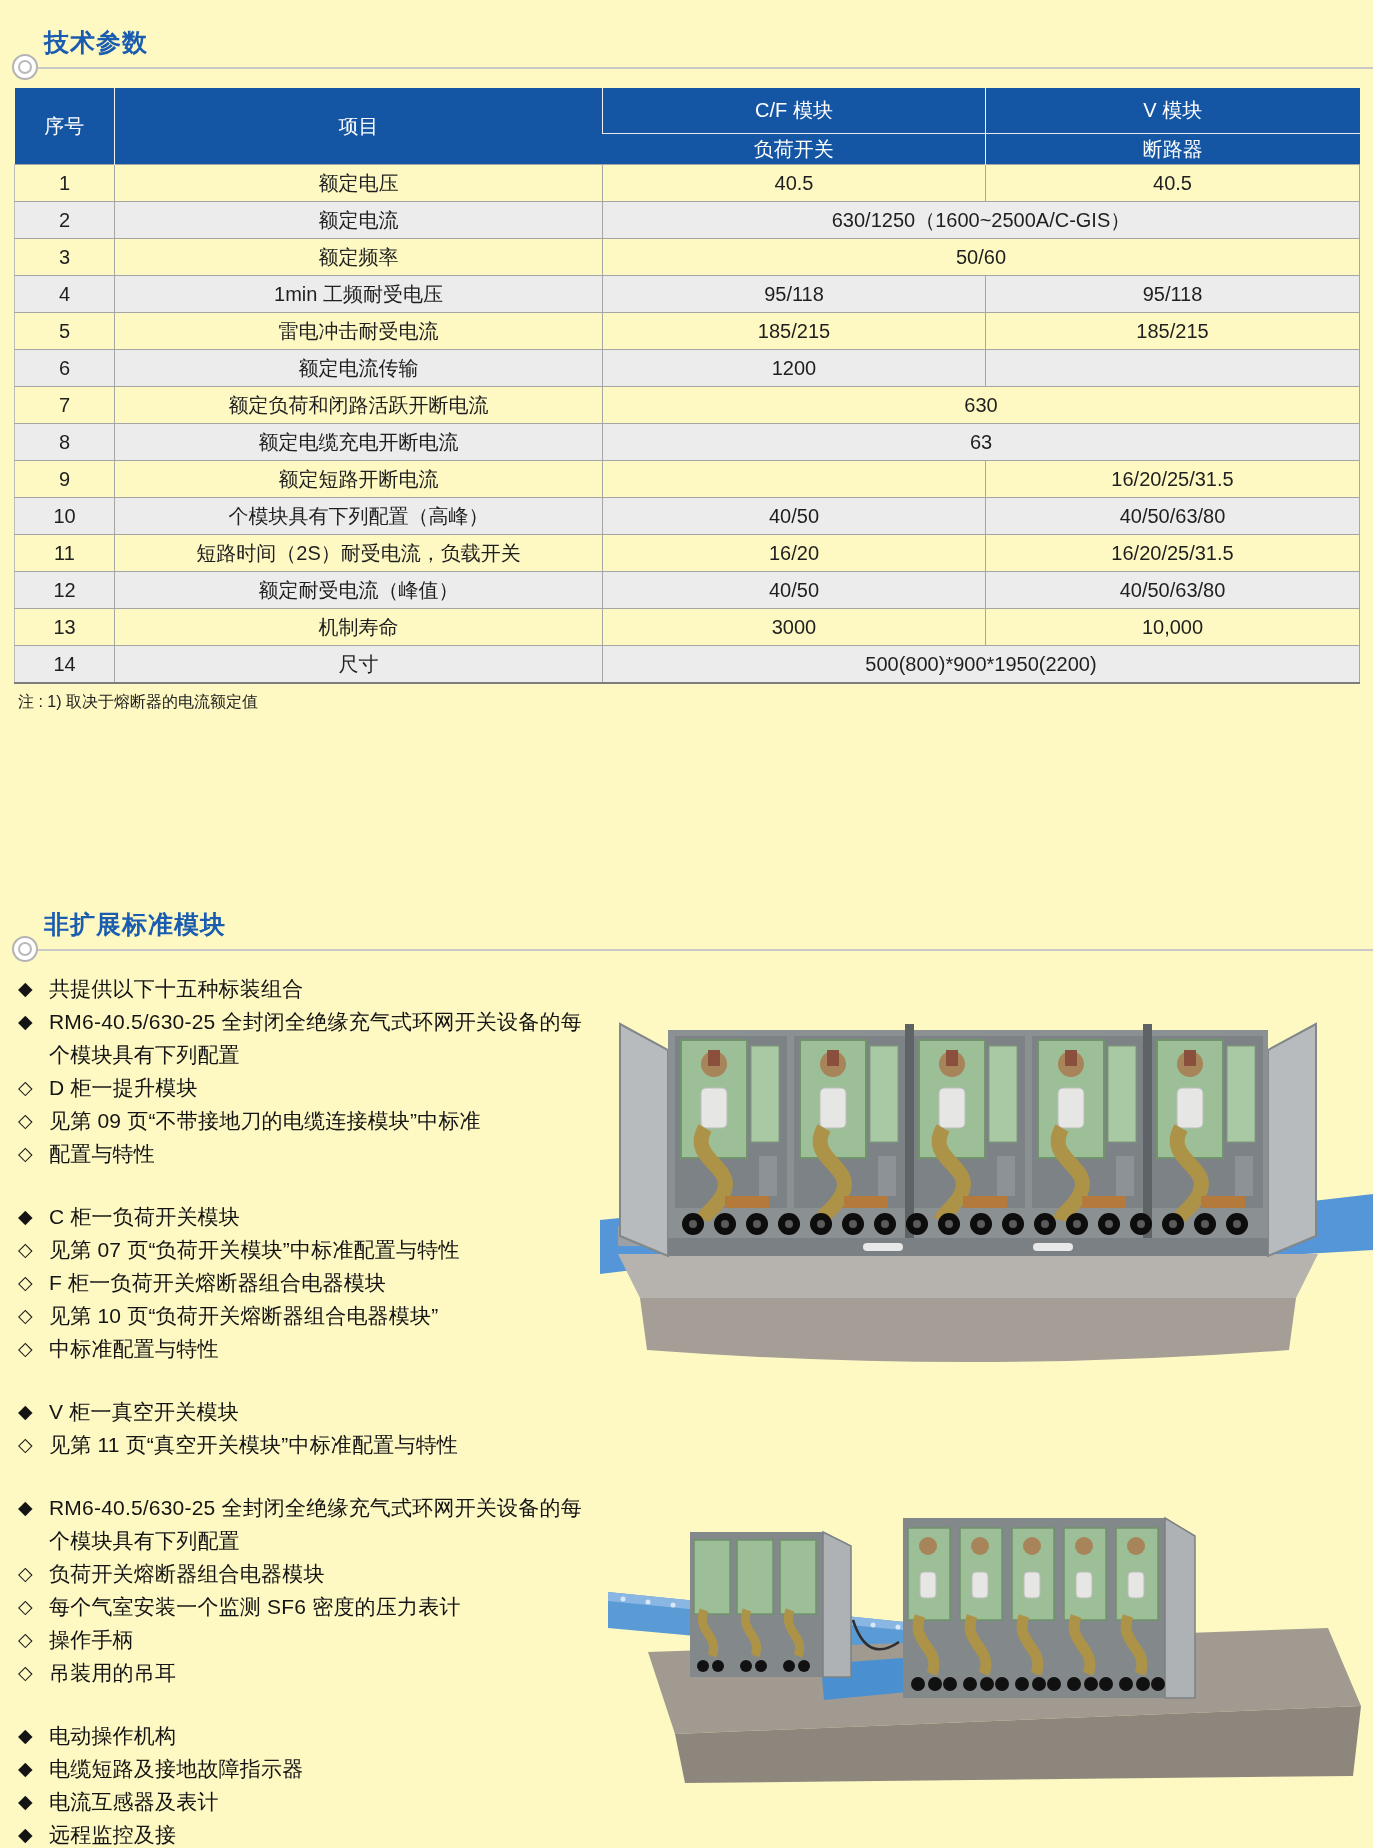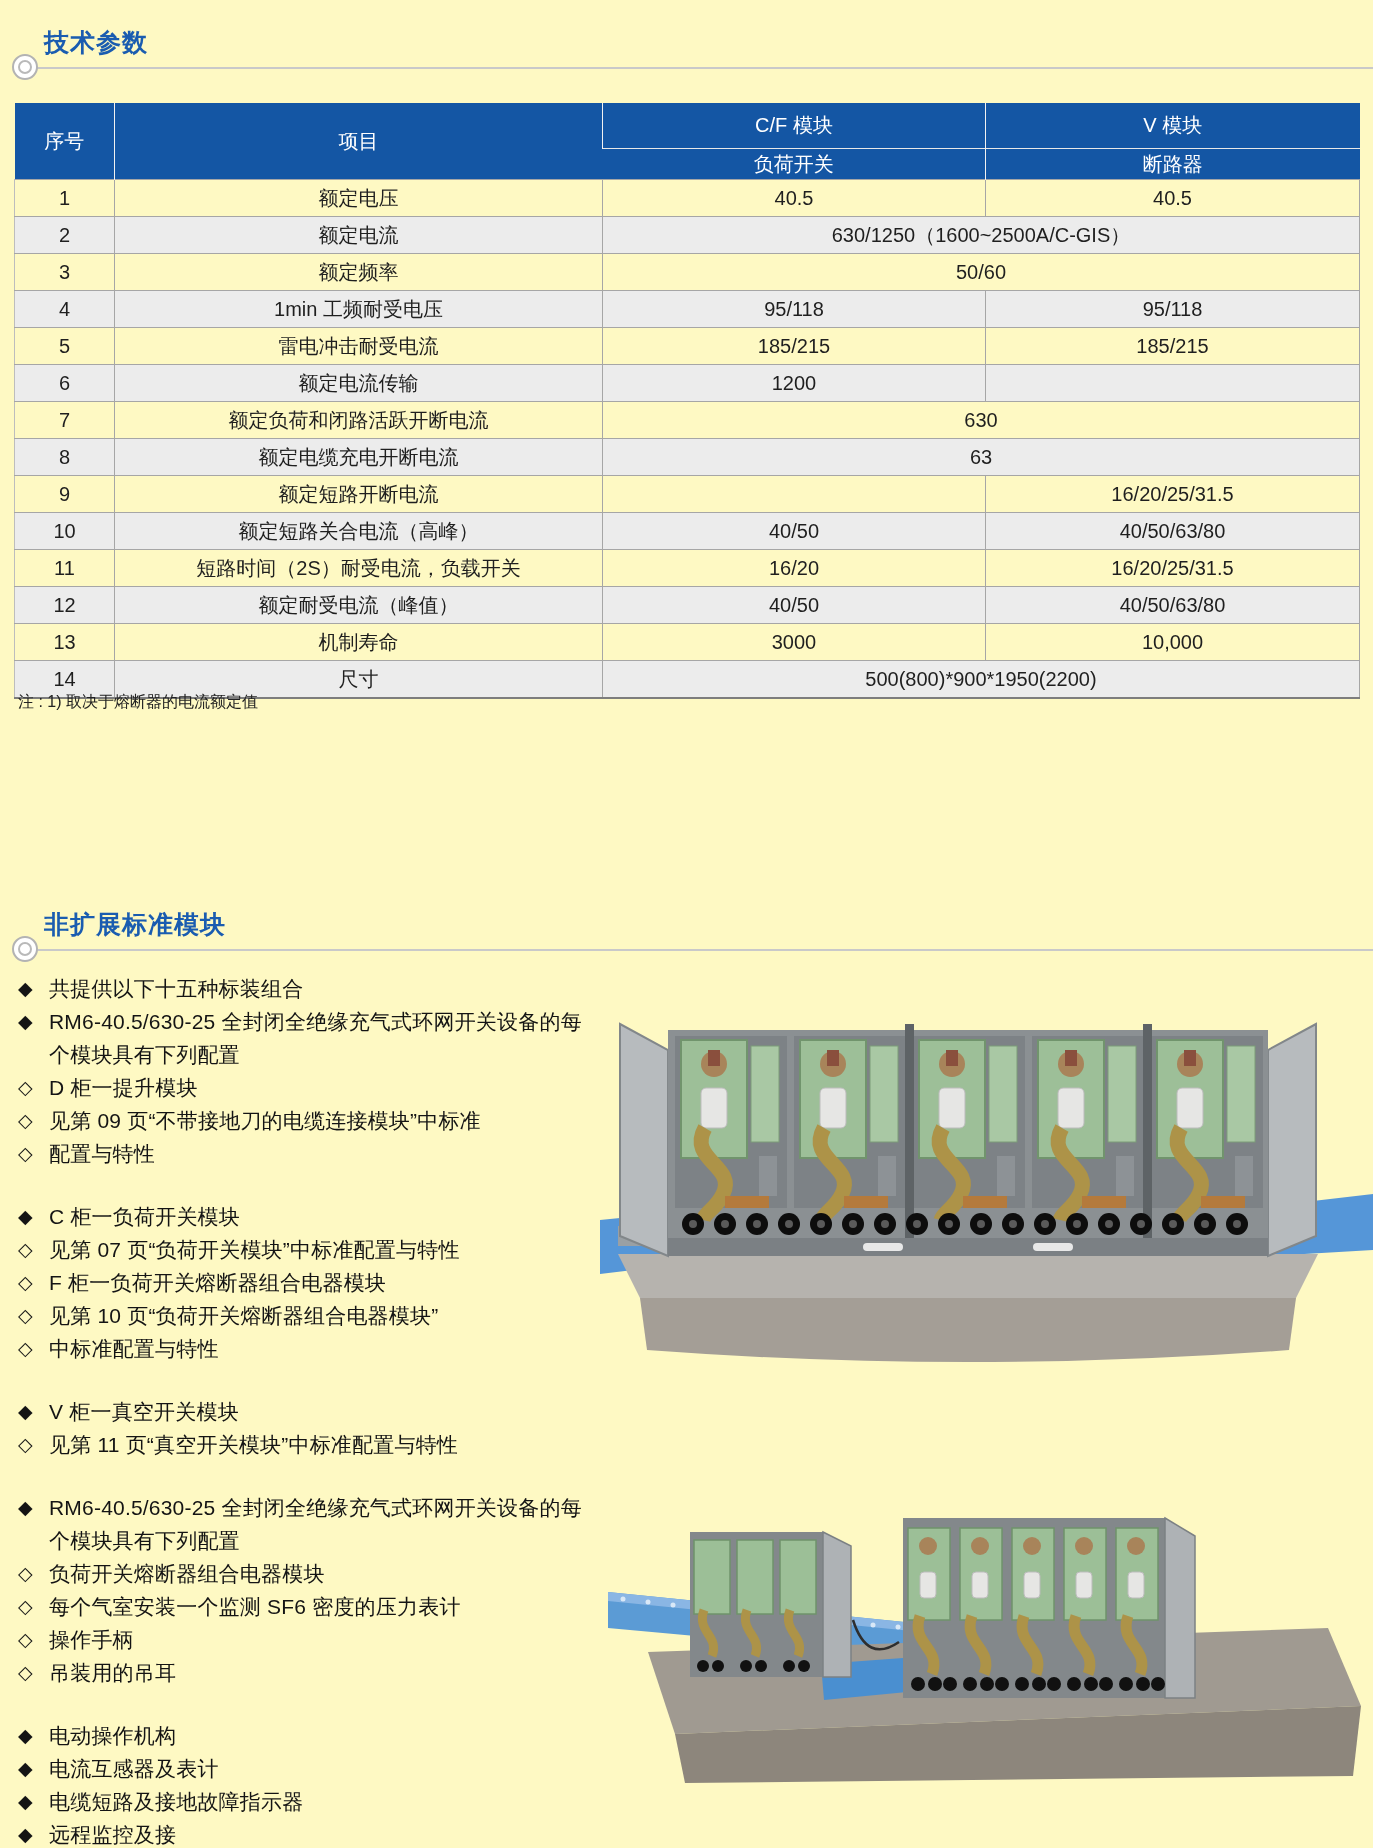--- a/index.html
+++ b/index.html
@@ -10,21 +10,21 @@
   .sec-head{position:absolute;left:0;right:0;height:60px;}
   .sec-title{position:absolute;left:44px;top:0;font-size:25px;font-weight:bold;color:#1a5cb0;letter-spacing:1px;}
   .sec-rule{position:absolute;left:30px;right:0;top:41px;height:0;border-top:2px solid #c9c9c9;}
   .sec-marker{position:absolute;left:12px;top:28px;width:26px;height:26px;border:2px solid #b3b3b3;
               border-radius:50%;background:#fff;box-sizing:border-box;}
   .sec-marker .inner{position:absolute;left:4px;top:4px;width:14px;height:14px;border:2px solid #b9b9b9;
               border-radius:50%;box-sizing:border-box;}
 
   
   #spec-table{position:absolute;left:14px;top:88px;width:1345px;border-collapse:collapse;table-layout:fixed;
-              font-size:20px;text-align:center;border-bottom:2px solid #7d7d7d;margin-top:15px;}
+              font-size:20px;text-align:center;border-bottom:2px solid #7d7d7d;}
   #spec-table col.w-no{width:100px;}
   #spec-table col.w-item{width:488px;}
   #spec-table col.w-cf{width:383px;}
   #spec-table col.w-v{width:374px;}
   #spec-table th{background:#1456a4;color:#ffffff;font-weight:normal;height:43px;border-left:1px solid #f2f2f2;}
   #spec-table th:first-child{border-left:none;}
   #spec-table tr.sub th{height:28px;border-top:1px solid #e8e8e8;}
   #spec-table td{height:36px;border:1px solid #a6a6a6;border-left:1px solid #ababab;padding:0 4px;}
   #spec-table tr.even td{background:#ececec;}
   #spec-table td:first-child{border-left:1px solid #bdbdbd;}
@@ -120,21 +120,21 @@
         <td colspan="2">63</td>
       </tr>
       <tr>
         <td>9</td>
         <td>额定短路开断电流</td>
         <td></td>
         <td>16/20/25/31.5</td>
       </tr>
       <tr class="even">
         <td>10</td>
-        <td>额定短路关合电流（高峰）</td>
+        <td>个模块具有下列配置（高峰）</td>
         <td>40/50</td>
         <td>40/50/63/80</td>
       </tr>
       <tr>
         <td>11</td>
         <td>短路时间（2S）耐受电流，负载开关</td>
         <td>16/20</td>
         <td>16/20/25/31.5</td>
       </tr>
       <tr class="even">
@@ -181,22 +181,22 @@
     <li><span class="bm">◇</span><span class="bt">中标准配置与特性</span></li>
     <li class="gap"><span class="bm">◆</span><span class="bt">V 柜一真空开关模块</span></li>
     <li><span class="bm">◇</span><span class="bt">见第 11 页“真空开关模块”中标准配置与特性</span></li>
     <li class="gap"><span class="bm">◆</span><span class="bt">RM6-40.5/630-25 全封闭全绝缘充气式环网开关设备的每</span></li>
     <li><span class="bm"></span><span class="bt">个模块具有下列配置</span></li>
     <li><span class="bm">◇</span><span class="bt">负荷开关熔断器组合电器模块</span></li>
     <li><span class="bm">◇</span><span class="bt">每个气室安装一个监测 SF6 密度的压力表计</span></li>
     <li><span class="bm">◇</span><span class="bt">操作手柄</span></li>
     <li><span class="bm">◇</span><span class="bt">吊装用的吊耳</span></li>
     <li class="gap"><span class="bm">◆</span><span class="bt">电动操作机构</span></li>
+    <li><span class="bm">◆</span><span class="bt">电缆短路及接地故障指示器</span></li>
     <li><span class="bm">◆</span><span class="bt">电流互感器及表计</span></li>
-    <li><span class="bm">◆</span><span class="bt">电缆短路及接地故障指示器</span></li>
     <li><span class="bm">◆</span><span class="bt">远程监控及接</span></li>
   </ul>
 
   <svg class="photo" style="left:563px;top:858px" width="810" height="515" viewBox="0 0 810 515">
     <defs>
       <g id="mod1">
         <rect x="0" y="0" width="112" height="172" fill="#7d8286"></rect>
         <rect x="6" y="4" width="66" height="118" fill="#9dbf98" stroke="#71946d" stroke-width="2"></rect>
         <rect x="76" y="10" width="28" height="96" fill="#a9c8a4" stroke="#7d9c78" stroke-width="1"></rect>
         <circle cx="39" cy="28" r="13" fill="#a8845a"></circle>

